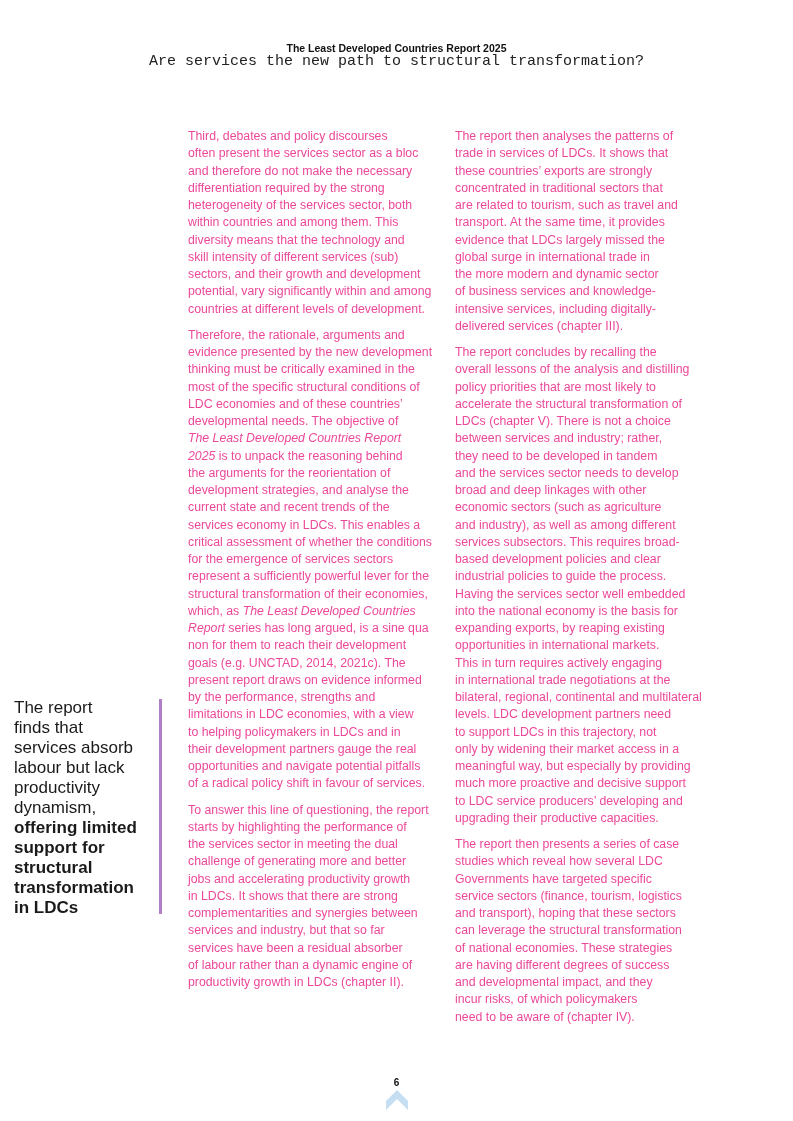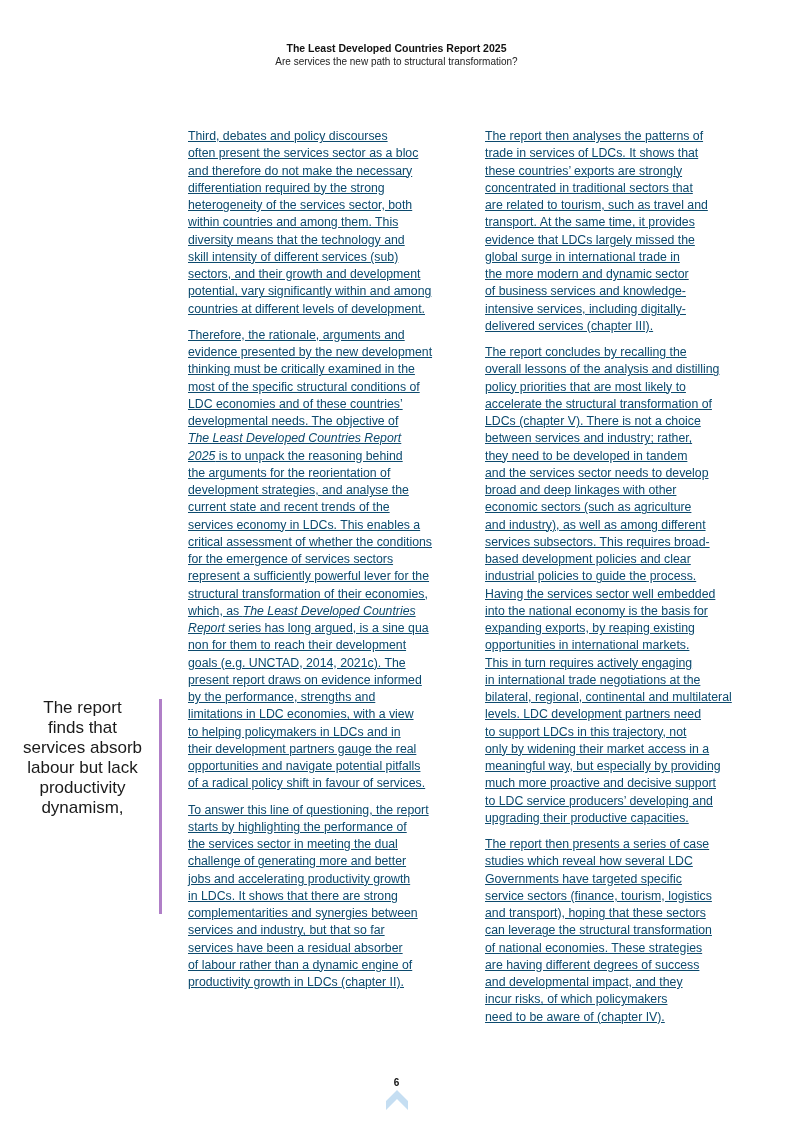--- a/index.html
+++ b/index.html
@@ -7,33 +7,33 @@
       width: 793px; height: 1121px; position: relative; overflow: hidden;
       font-family: "Liberation Sans", sans-serif; color: #1a1a1a;
     }
     .header {
       position: absolute; top: 42px; left: 0; width: 793px; text-align: center;
     }
     .header-title {
       font-weight: bold; font-size: 10.5px; line-height: 13px; color: #111;
     }
     .header-subtitle {
-      font-size: 10px; line-height: 13px; color: #222; padding-left: 0;
+      font-size: 15px; line-height: 13px; color: #222; padding-left: 0; font-family: Liberation Mono, monospace;
     }
     .col {
       position: absolute; top: 128px; width: 250px;
-      font-size: 12.3px; line-height: 17.25px; color: #0c4a6e; text-decoration: underline;
+      font-size: 12.3px; line-height: 17.25px; color: #ec4899;
     }
     .col-left { left: 188px; }
-    .col-right { left: 455px; width: 260px; margin-left: 30px; }
+    .col-right { left: 455px; width: 260px; }
     .col p { margin: 0 0 9px 0; white-space: pre-line; }
     .col p i { font-style: italic; }
     .pullquote {
       position: absolute; top: 698px; left: 14px; width: 137px;
-      text-align: center; font-size: 17px; line-height: 20px; color: #1a1a1a;
+      text-align: left; font-size: 17px; line-height: 20px; color: #1a1a1a;
     }
     .pullquote .bold { font-weight: bold; }
     .pull-bar {
       position: absolute; top: 699px; left: 159px; width: 3px; height: 215px;
       background: #b07fc7;
     }
     .page-number {
       position: absolute; top: 1077px; left: 0; width: 793px; text-align: center;
       font-size: 10px; font-weight: bold; color: #111;
     }
@@ -155,20 +155,25 @@
 need to be aware of (chapter IV).</p>
 </div>
 
 <div class="pullquote">
   <div style="white-space: pre-line;">The report
 finds that
 services absorb
 labour but lack
 productivity
 dynamism,</div>
+  <div class="bold" style="white-space: pre-line;">offering limited
+support for
+structural
+transformation
+in LDCs</div>
 </div>
 <div class="pull-bar"></div>
 
 <div class="page-number">6</div>
 <div class="up-arrow">
   <svg width="22" height="20" viewBox="0 0 22 20">
     <polygon points="11,0 22,11 22,20 11,9 0,20 0,11" fill="#c5def2"></polygon>
   </svg>
 </div>
 

